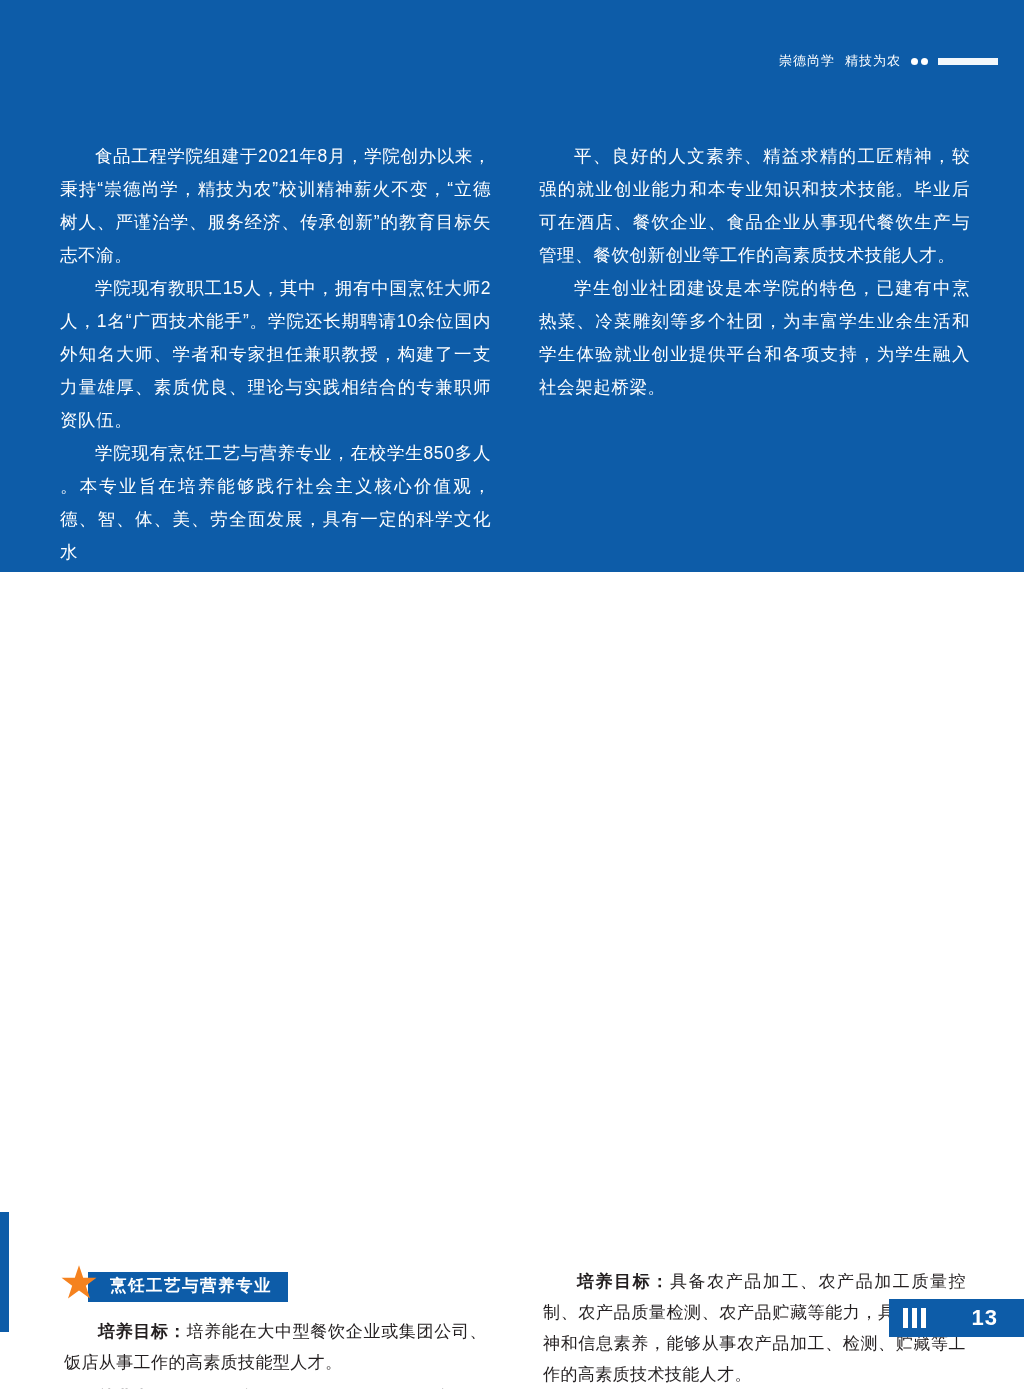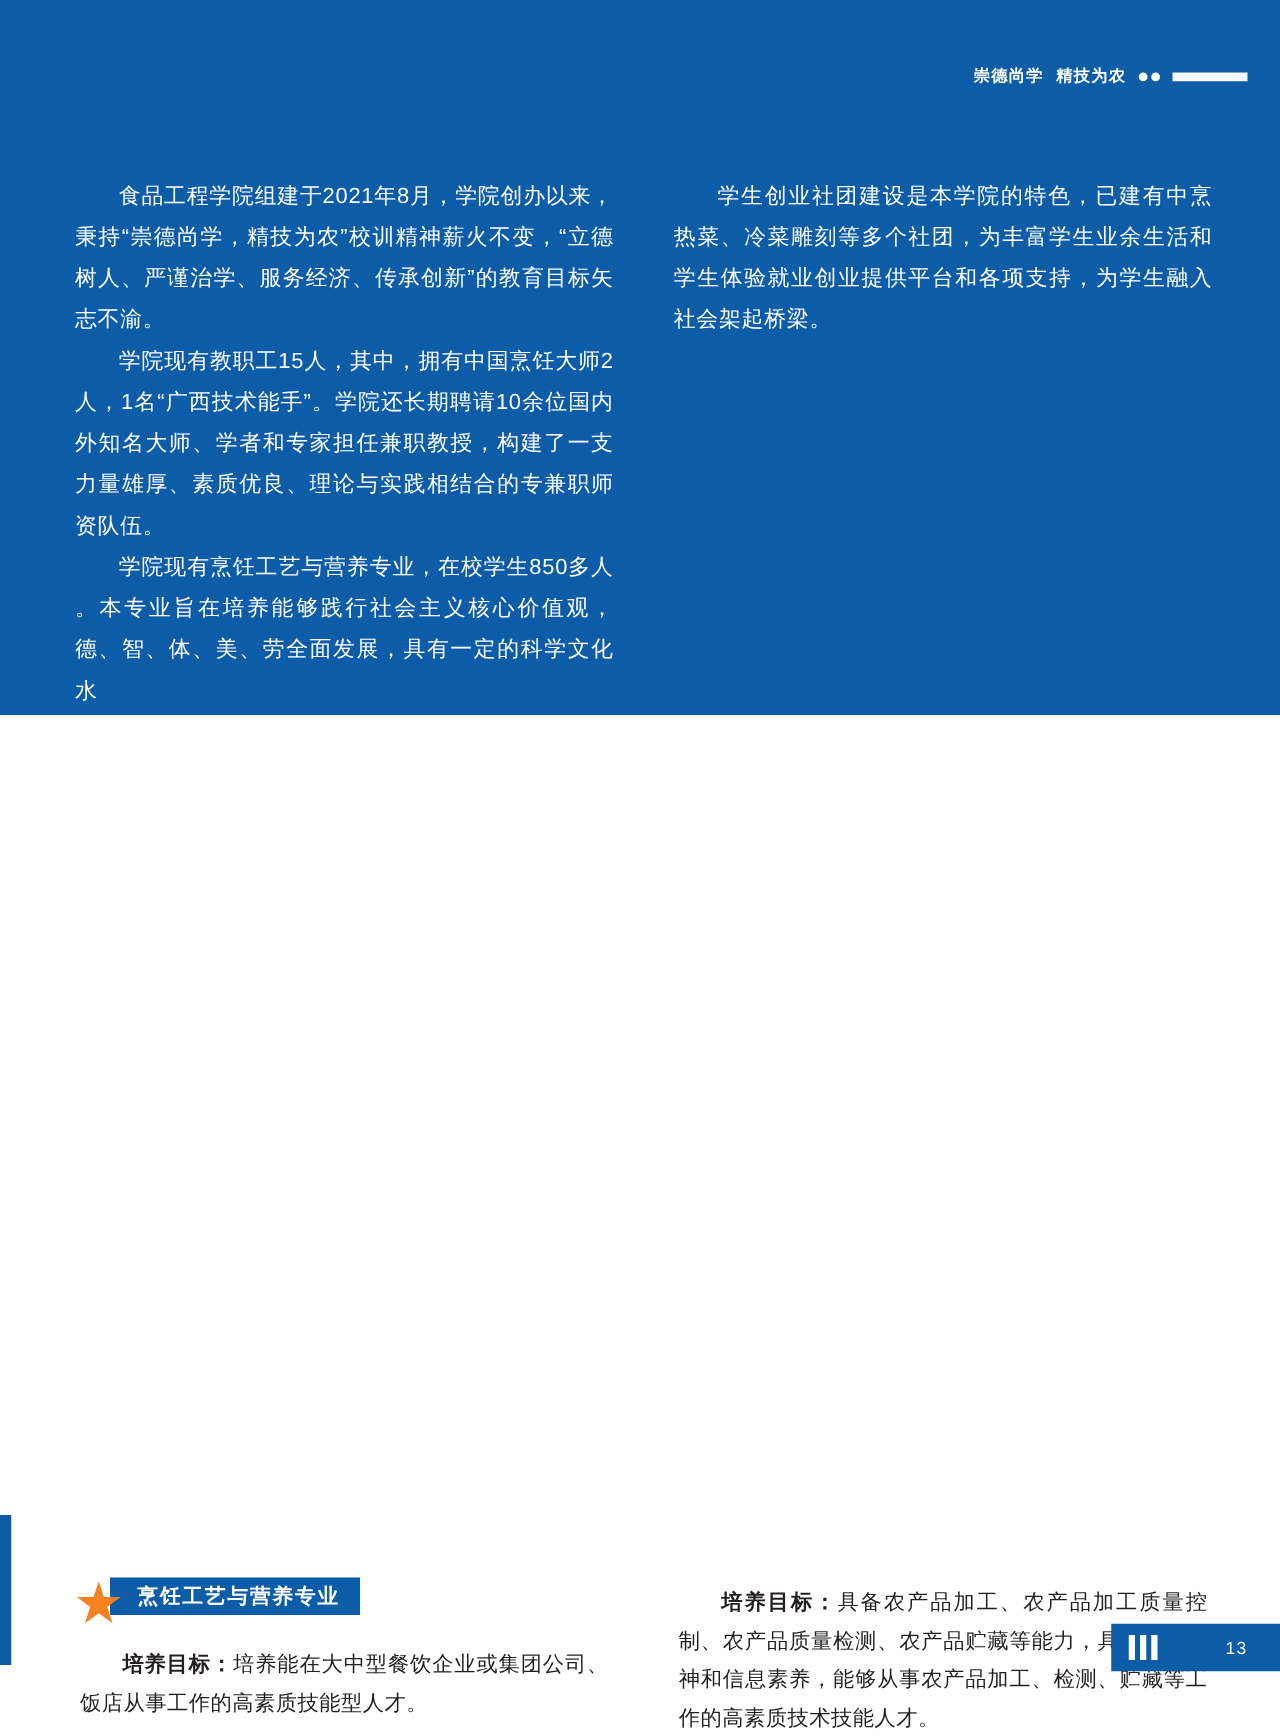--- a/index.html
+++ b/index.html
@@ -29,21 +29,21 @@
     right: 26px;
     top: 52px;
     display: flex;
     align-items: center;
     gap: 10px;
   }
   .header-motto {
     color: #ffffff;
     font-size: 13px;
     letter-spacing: 1px;
-    font-weight: bold;
+    font-weight: normal;
     white-space: nowrap;
   }
   .header-dots {
     display: inline-flex;
     align-items: center;
     gap: 3px;
   }
   .header-dots span {
     display: block;
     width: 7px; height: 7px;
@@ -107,22 +107,23 @@
   }
   .content-col {
     width: 431px;
   }
 
   
   .sec-head {
     position: relative;
     height: 40px;
     display: flex;
-    align-items: flex-start;
+    align-items: flex-end;
     margin-bottom: 14px;
+    font-family: Liberation Mono, monospace;
   }
   .star {
     position: absolute;
     left: 0;
     top: 2px;
     width: 38px;
     height: 38px;
     z-index: 2;
   }
   .ribbon {
@@ -175,22 +176,22 @@
     gap: 4px;
   }
   .footer-bars i {
     display: block;
     width: 5px;
     height: 20px;
     background: #ffffff;
   }
   .page-num {
     color: #ffffff;
-    font-size: 14px;
-    font-weight: normal;
+    font-size: 22px;
+    font-weight: bold;
     margin-right: 26px;
     letter-spacing: 1px;
   }
 </style>
 </head>
 <body>
 
 <div class="top-panel">
 
   <div class="header-bar">
@@ -203,20 +204,21 @@
     <span class="header-rule"></span>
   </div>
 
   <div class="blue-cols">
     <div class="blue-col">
       <p>食品工程学院组建于2021年8月，学院创办以来，秉持“崇德尚学，精技为农”校训精神薪火不变，“立德树人、严谨治学、服务经济、传承创新”的教育目标矢志不渝。</p>
       <p>学院现有教职工15人，其中，拥有中国烹饪大师2人，1名“广西技术能手”。学院还长期聘请10余位国内外知名大师、学者和专家担任兼职教授，构建了一支力量雄厚、素质优良、理论与实践相结合的专兼职师资队伍。</p>
       <p>学院现有烹饪工艺与营养专业，在校学生850多人 。本专业旨在培养能够践行社会主义核心价值观，德、智、体、美、劳全面发展，具有一定的科学文化水</p>
     </div>
     <div class="blue-col">
+      <p>平、良好的人文素养、精益求精的工匠精神，较强的就业创业能力和本专业知识和技术技能。毕业后可在酒店、餐饮企业、食品企业从事现代餐饮生产与管理、餐饮创新创业等工作的高素质技术技能人才。</p>
       <p>学生创业社团建设是本学院的特色，已建有中烹热菜、冷菜雕刻等多个社团，为丰富学生业余生活和学生体验就业创业提供平台和各项支持，为学生融入社会架起桥梁。</p>
     </div>
   </div>
 </div>
 
 <div class="lower">
   <div class="left-edge-bar"></div>
 
   <div class="content-cols">
 

